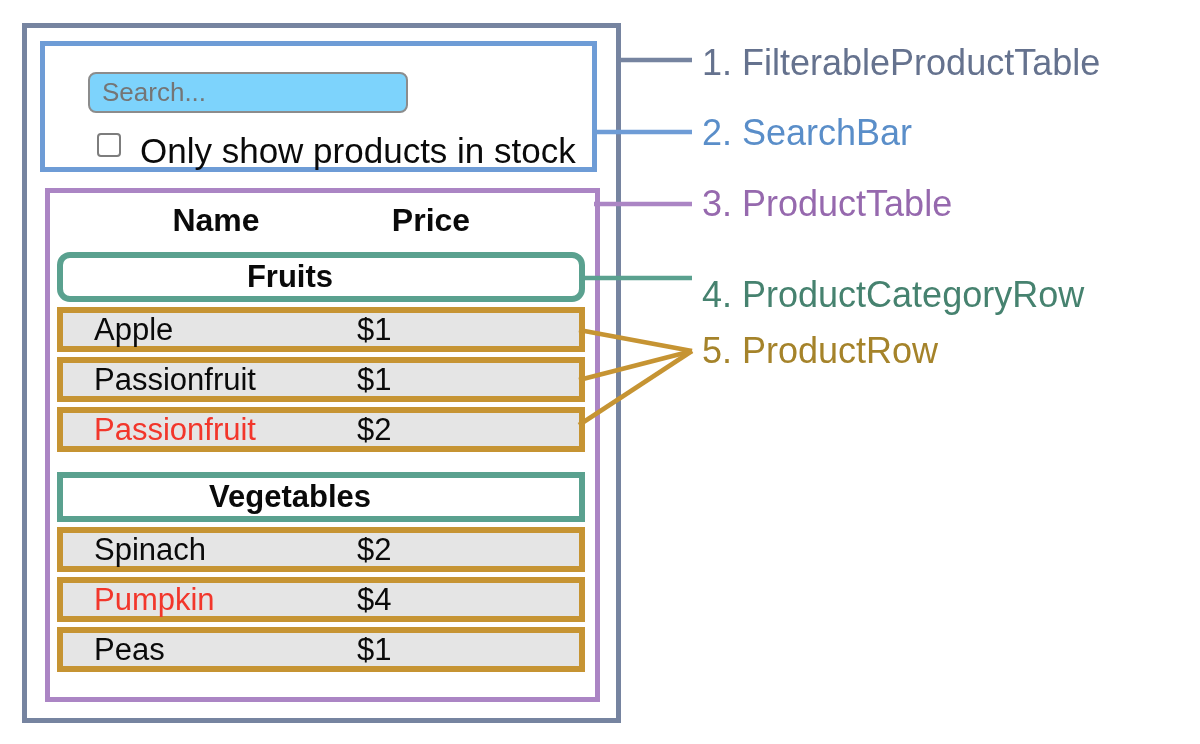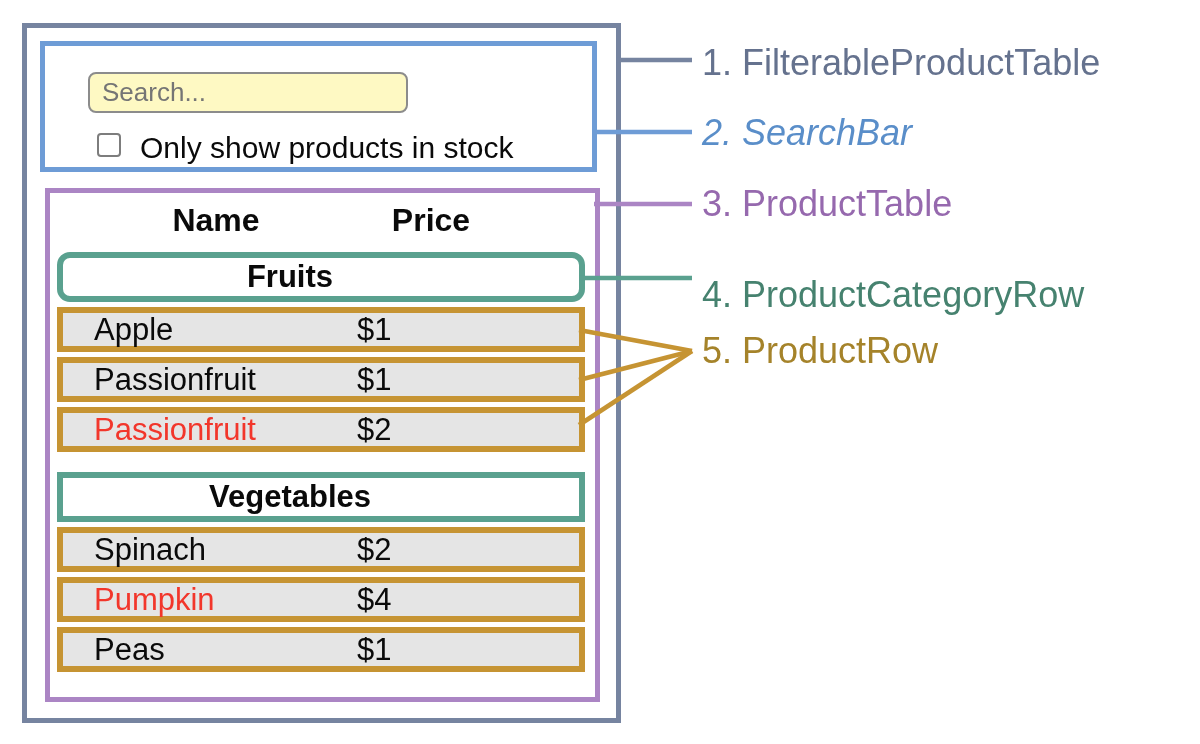--- a/index.html
+++ b/index.html
@@ -26,32 +26,32 @@
     position: absolute; left: 13px; top: 13px;
     width: 557px; height: 131px;
     border: 5px solid var(--c2);
   }
   #search-input {
     position: absolute; left: 43px; top: 26px;
     width: 320px; height: 41px;
     border: 2px solid #8c8c8c; border-radius: 8px;
     font-family: "Liberation Sans", sans-serif;
     font-size: 26px; color: #444; padding: 0 12px;
-    outline: none; background: #fef9c3;
+    outline: none; background: #7dd3fc;
   }
   #search-input::placeholder { color: #757575; opacity: 1; }
   #stock-checkbox {
     position: absolute; left: 52px; top: 87px;
     width: 24px; height: 24px;
     border: 2px solid #7d7d7d; border-radius: 4px;
     background: #fff; cursor: pointer;
   }
   #checkbox-label {
     position: absolute; left: 95px; top: 85px;
-    font-size: 30px; white-space: nowrap;
+    font-size: 35px; white-space: nowrap;
   }
 
   #table-box {
     position: absolute; left: 18px; top: 160px;
     width: 555px; height: 514px;
     border: 5px solid var(--c3);
   }
   .col-header {
     position: absolute; top: 9px; transform: translateX(-50%);
     font-size: 32px; font-weight: bold; white-space: nowrap;
@@ -163,18 +163,18 @@
     <line class="ln1" x1="616" y1="60" x2="692" y2="60"></line>
     <line class="ln2" x1="592" y1="132" x2="692" y2="132"></line>
     <line class="ln3" x1="594" y1="204" x2="692" y2="204"></line>
     <line class="ln4" x1="579" y1="278" x2="692" y2="278"></line>
     <line class="ln5" x1="579" y1="330" x2="692" y2="351"></line>
     <line class="ln5" x1="579" y1="380" x2="692" y2="351"></line>
     <line class="ln5" x1="579" y1="425" x2="692" y2="351"></line>
   </svg>
 
   <div id="ann-1" class="annotation" style="color: rgb(101, 114, 142);">1. FilterableProductTable</div>
-  <div id="ann-2" class="annotation" style="color: rgb(90, 142, 201); font-style: italic;">2. SearchBar</div>
+  <div id="ann-2" class="annotation" style="color: rgb(90, 142, 201);">2. SearchBar</div>
   <div id="ann-3" class="annotation" style="color: rgb(150, 105, 174);">3. ProductTable</div>
   <div id="ann-4" class="annotation" style="color: rgb(70, 130, 111);">4. ProductCategoryRow</div>
   <div id="ann-5" class="annotation" style="color: rgb(165, 131, 42);">5. ProductRow</div>
 
 </div>
 
 </body></html>

